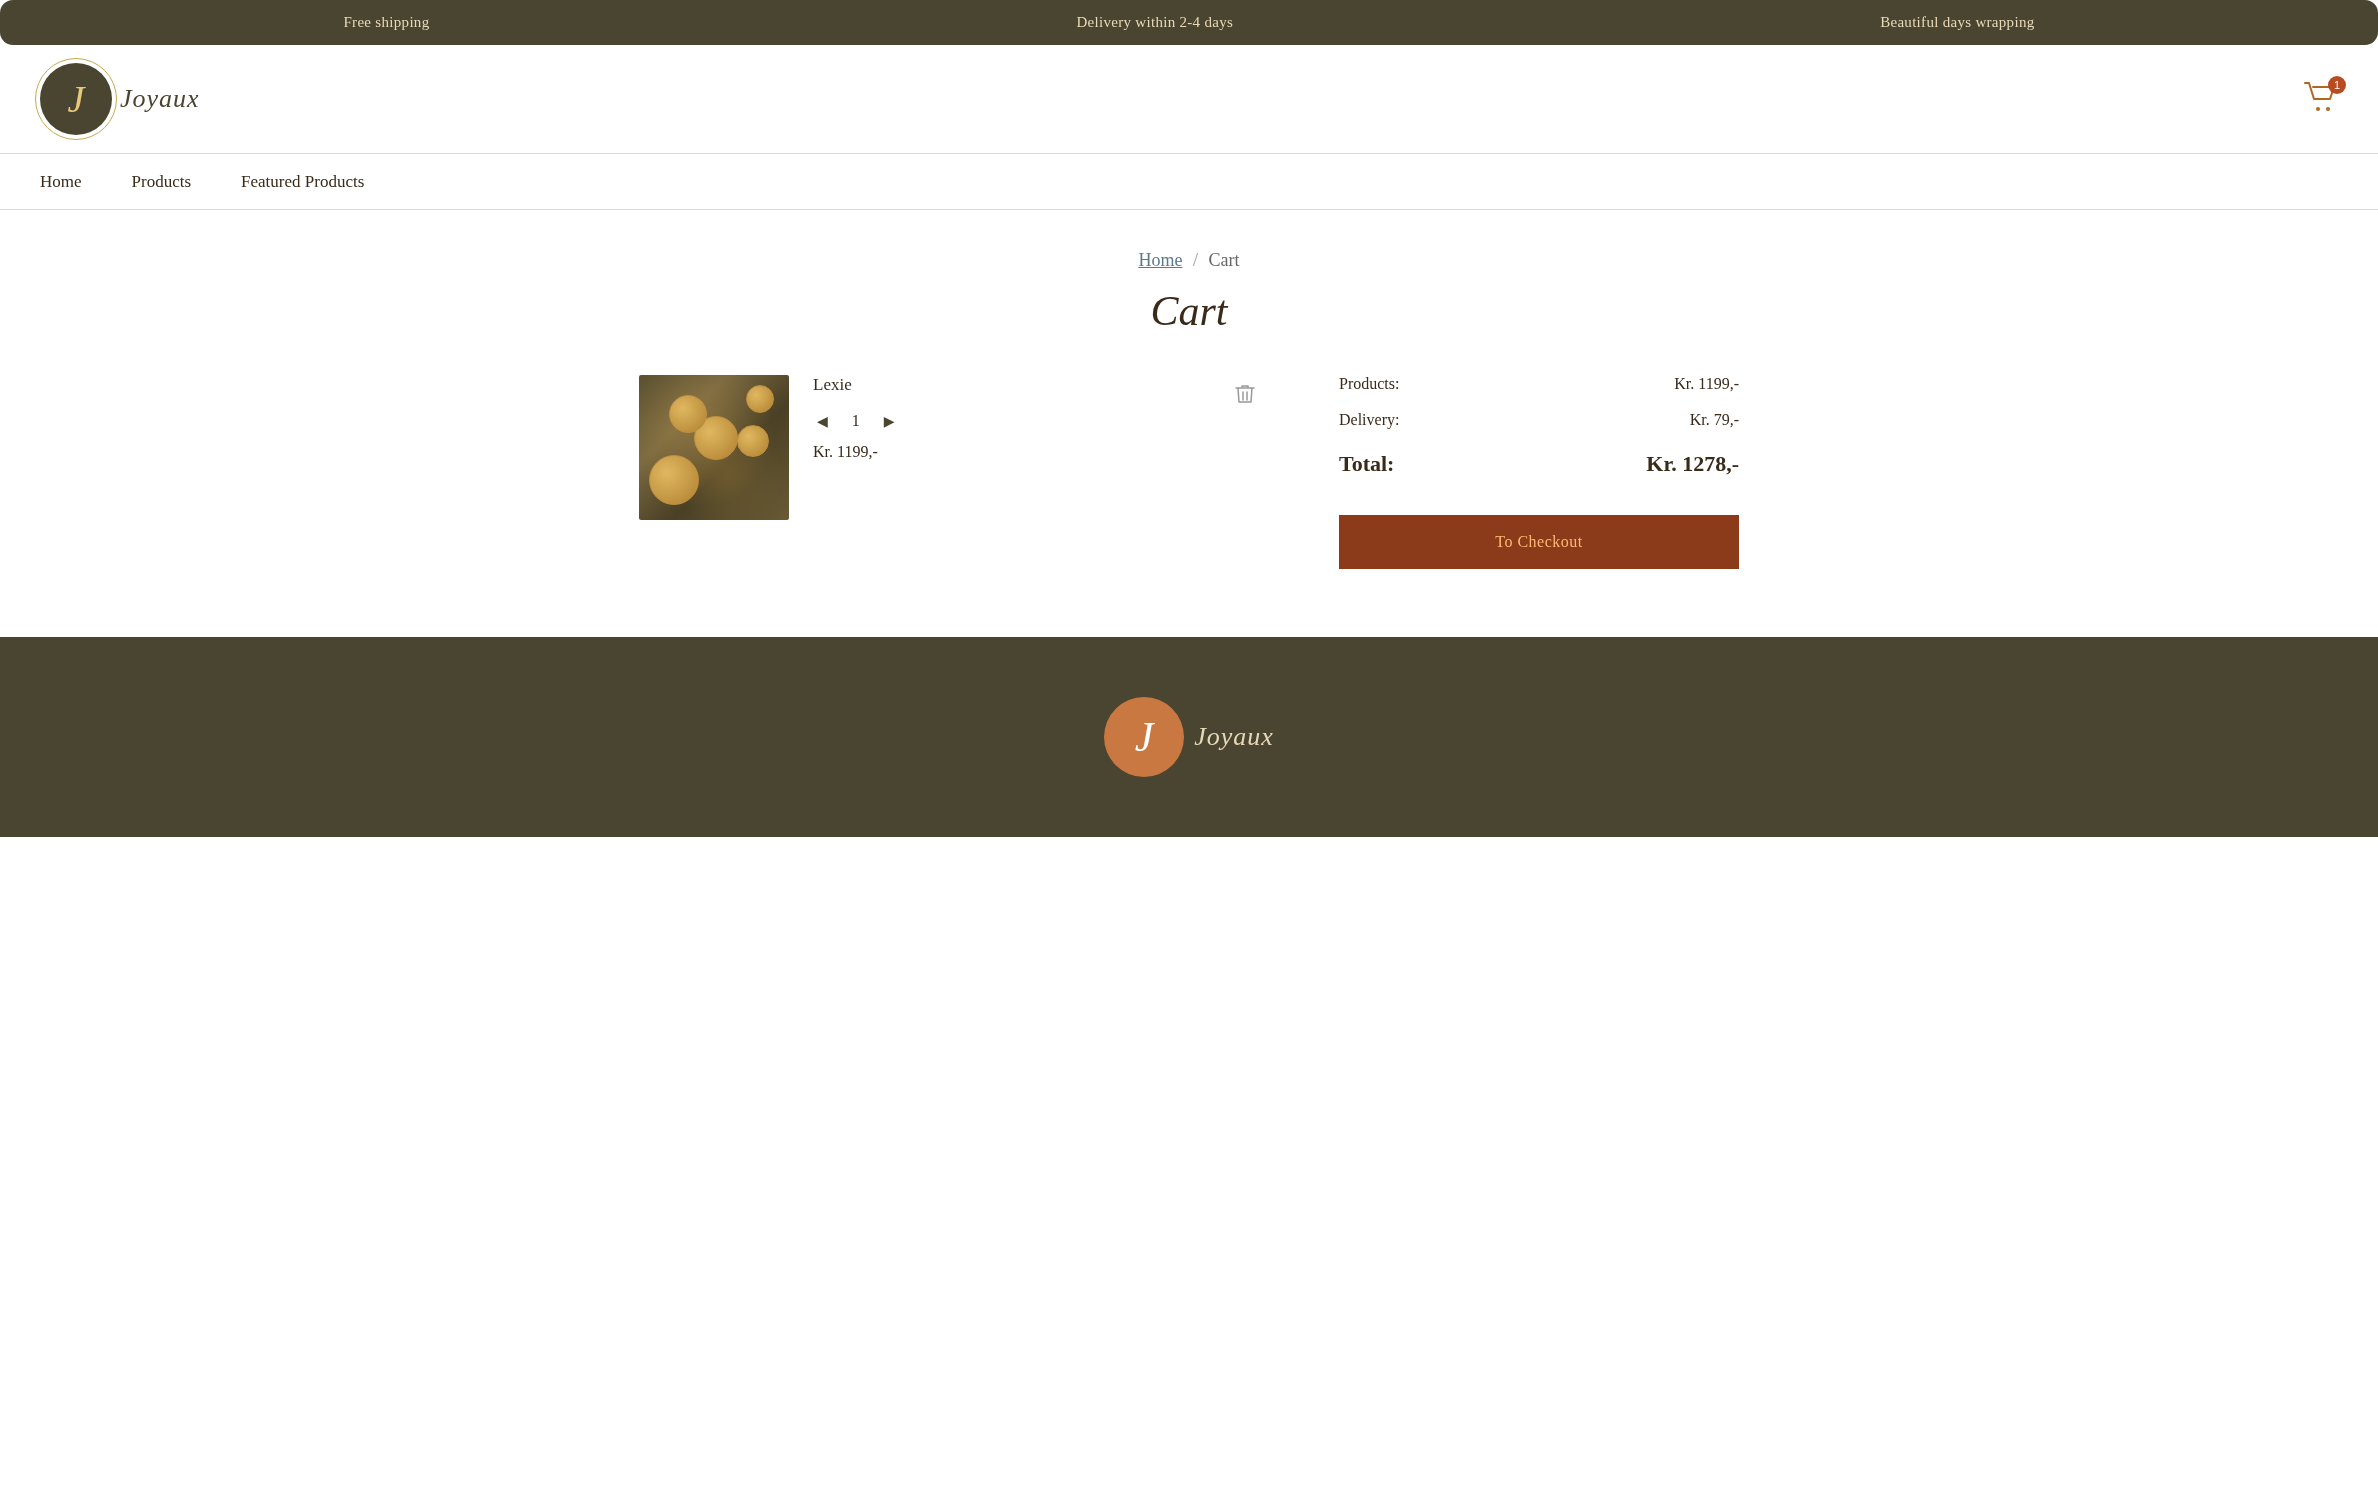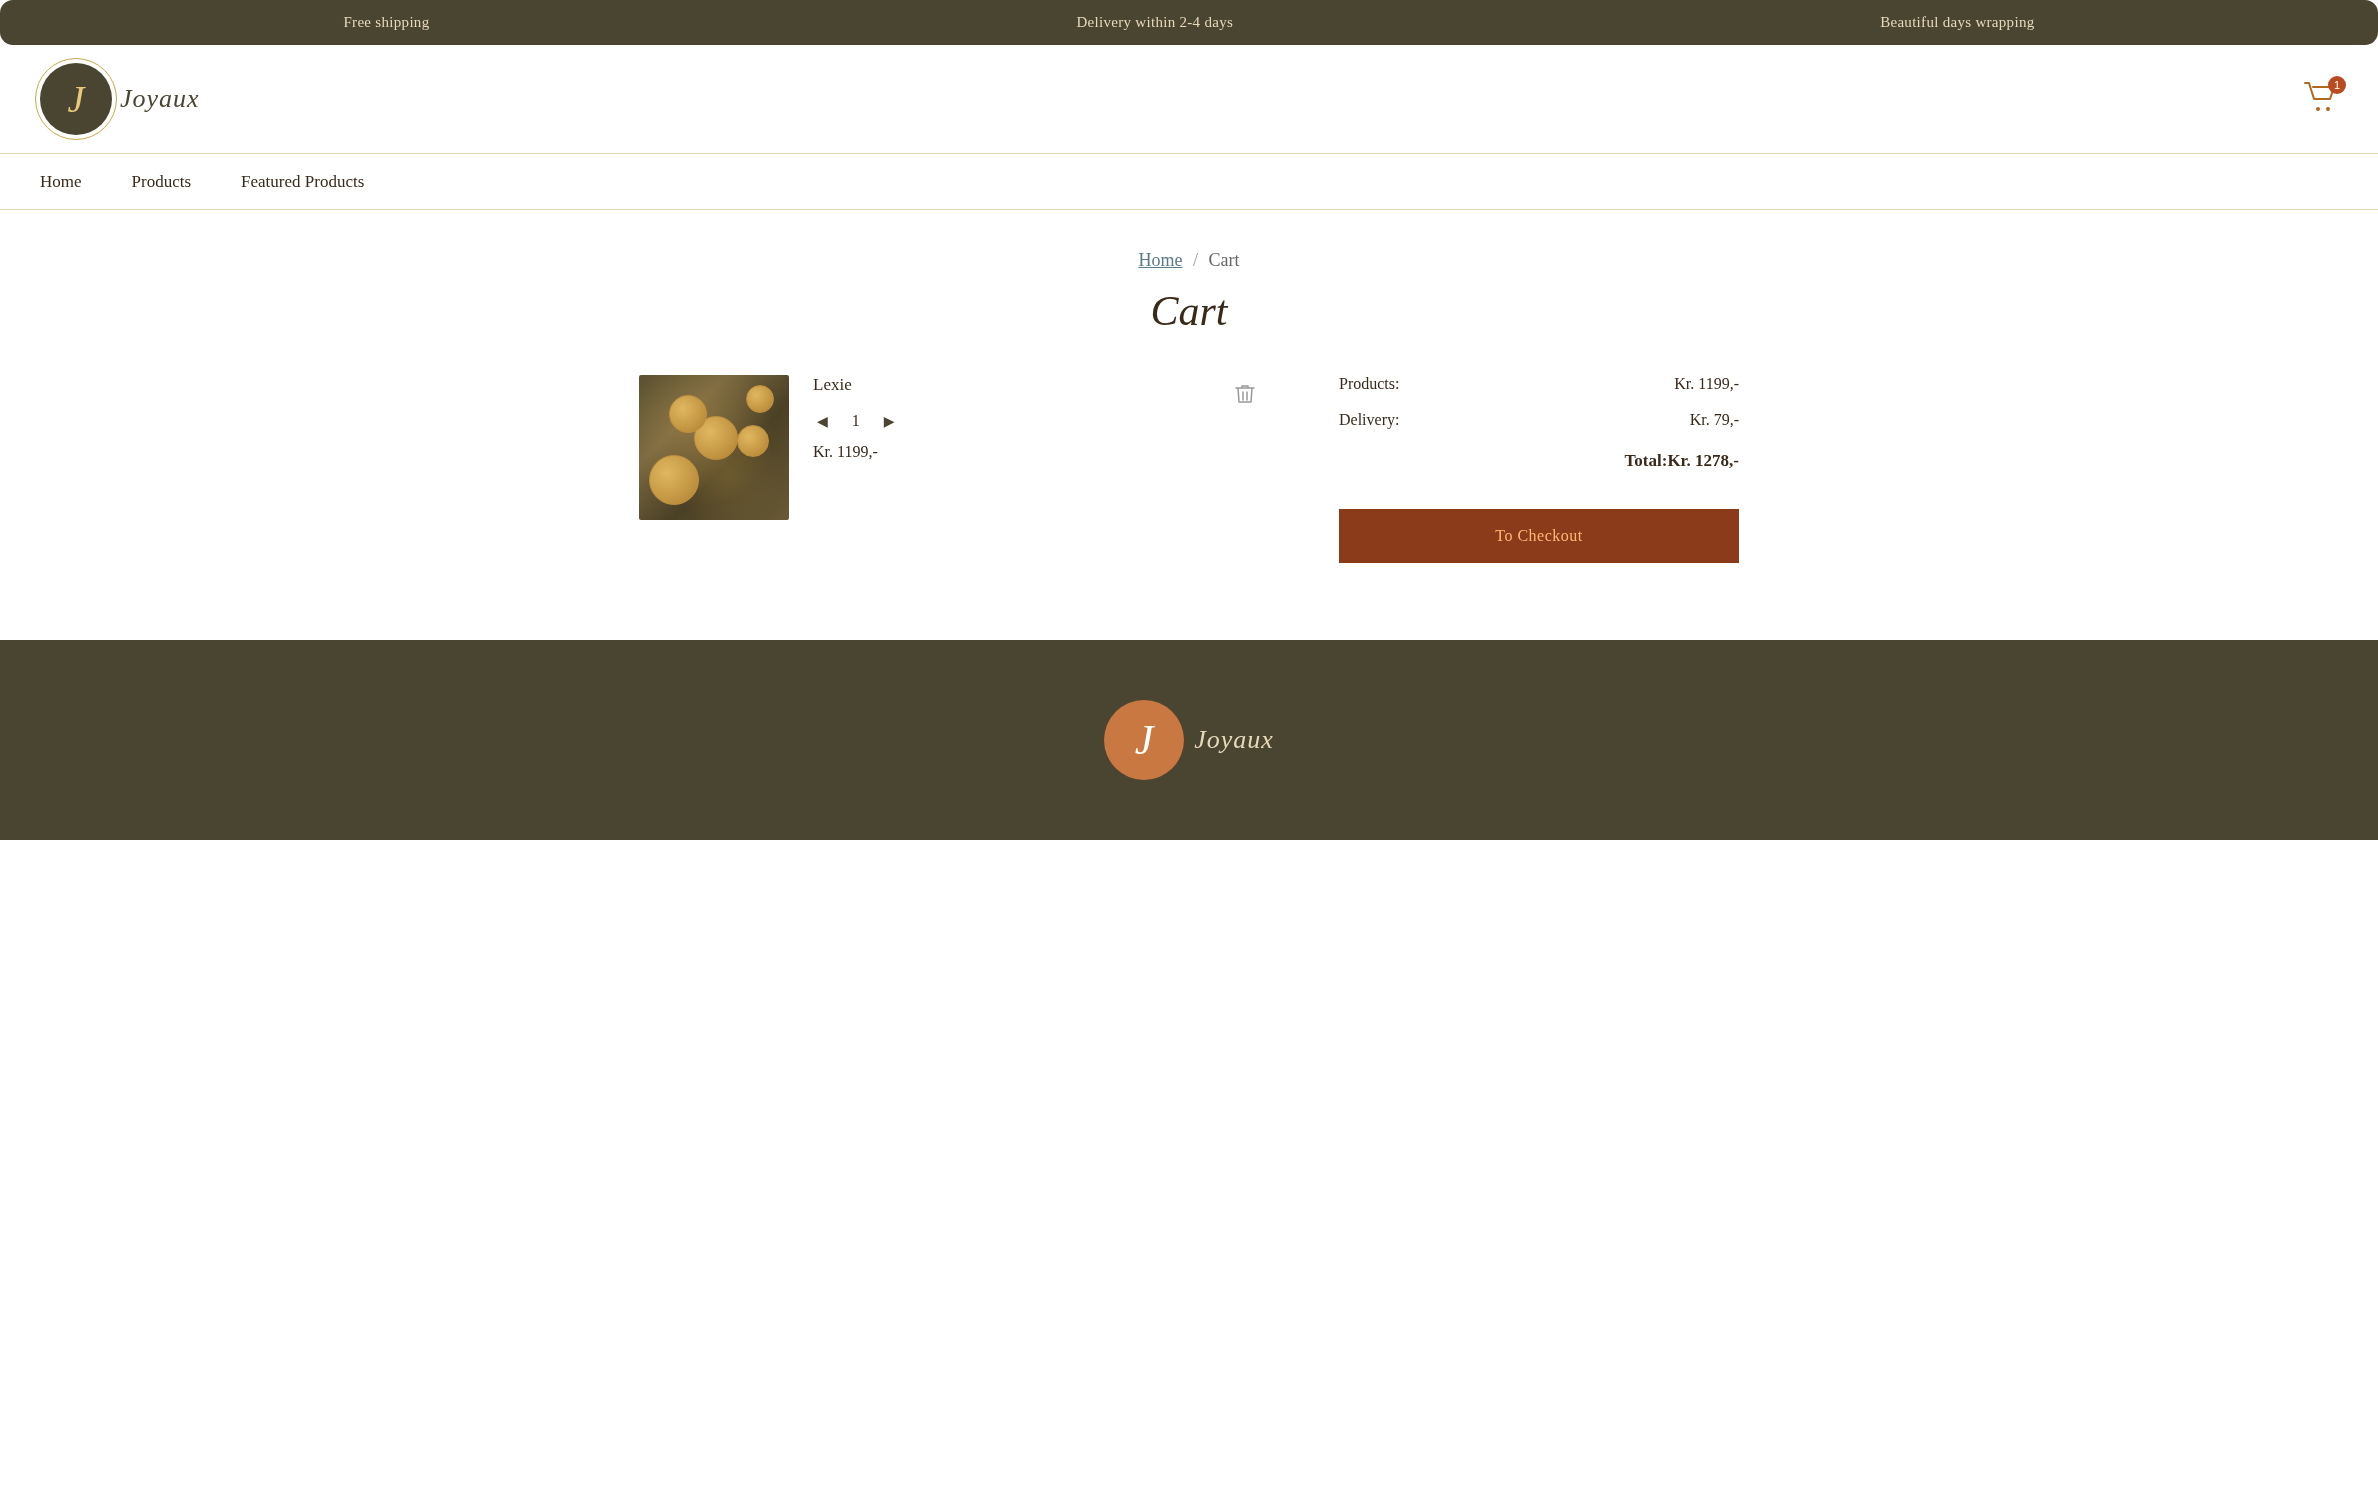--- a/index.html
+++ b/index.html
@@ -136,21 +136,21 @@
       color: #3a2a1a;
       margin-bottom: 40px;
       font-family: Georgia, serif;
       font-style: italic;
     }
 
     
     .cart-layout {
       display: flex;
       max-width: 1100px;
-      margin: 17px auto;
+      margin: 8px auto;
       gap: 80px;
       align-items: flex-start;
     }
 
     
     .cart-items {
       flex: 1;
     }
     .cart-item {
       display: flex;
@@ -231,24 +231,23 @@
     .summary-row {
       display: flex;
       justify-content: space-between;
       align-items: center;
       margin-bottom: 18px;
       font-size: 16px;
       color: #3a2a1a;
     }
     .summary-row.total {
       font-weight: bold;
-      font-size: 17px;
+      font-size: 22px;
       margin-top: 4px;
       padding-top: 4px;
-      justify-content: flex-end;
     }
     .checkout-btn {
       width: 100%;
       background: #8b3a1a;
       color: #fdba74;
       border: none;
       padding: 18px 20px;
       font-size: 16px;
       cursor: pointer;
       margin-top: 20px;

